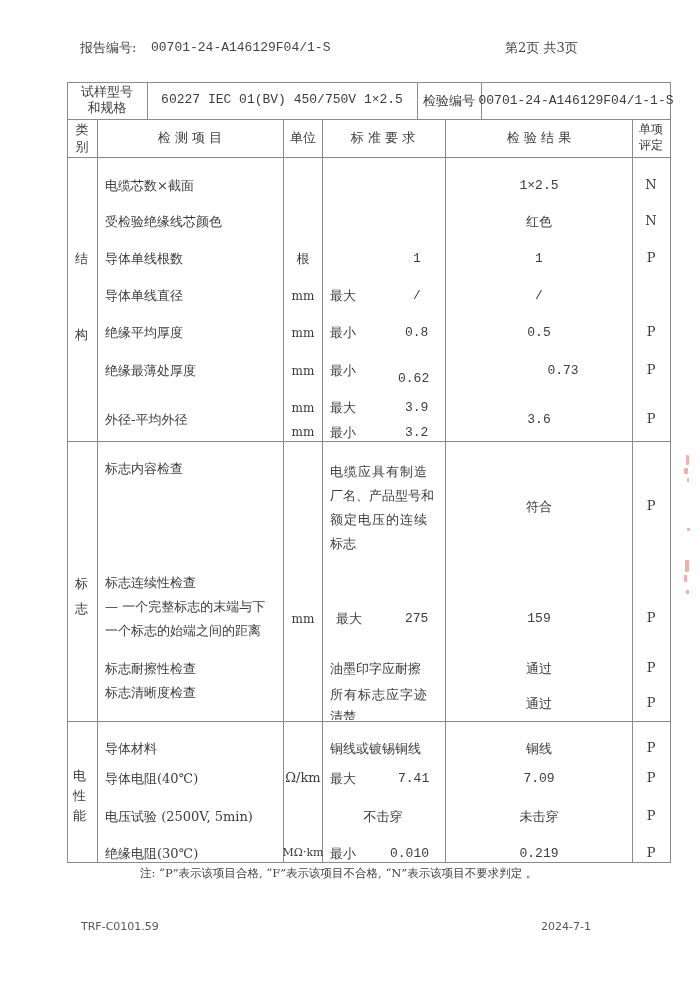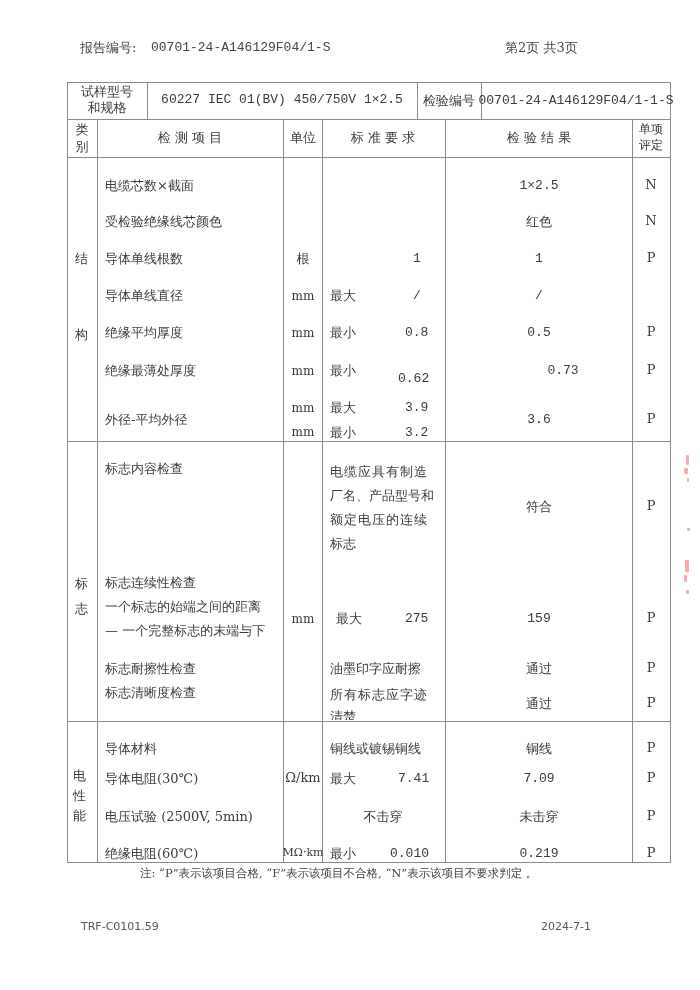--- a/index.html
+++ b/index.html
@@ -144,22 +144,22 @@
     <div style="letter-spacing:1px;">额定电压的连续</div>
     <div>标志</div>
   </div>
   <div class="abs cell-text center" style="left:539px; top:498px;">符合</div>
   <div class="abs cell-text center" style="left:651px; top:498px;">P</div>
 </div>
 
 <div>
   <div class="abs cell-text" style="left:105px; top:571px; line-height:24px;">
     <div>标志连续性检查</div>
+    <div>— 一个完整标志的末端与下</div>
     <div>一个标志的始端之间的距离</div>
-    <div>— 一个完整标志的末端与下</div>
   </div>
   <div class="abs small center" style="left:303px; top:612px;">mm</div>
   <div class="abs cell-text" style="left:336px; top:610px;">最大</div>
   <div class="abs cell-text mono" style="left:405px; top:611px;">275</div>
   <div class="abs cell-text mono center" style="left:539px; top:611px;">159</div>
   <div class="abs cell-text center" style="left:651px; top:610px;">P</div>
 </div>
 
 <div>
   <div class="abs cell-text" style="left:105px; top:660px;">标志耐擦性检查</div>
@@ -186,37 +186,37 @@
 
 <div>
   <div class="abs cell-text" style="left:105px; top:740px;">导体材料</div>
   <div class="abs cell-text" style="left:330px; top:740px;">铜线或镀锡铜线</div>
   <div class="abs cell-text center" style="left:539px; top:740px;text-align:right;">铜线</div>
   <div class="abs cell-text center" style="left:651px; top:740px;">P</div>
 </div>
 
 <div>
 
-  <div class="abs cell-text" style="left:105px; top:770px;">导体电阻(30℃)</div>
+  <div class="abs cell-text" style="left:105px; top:770px;">导体电阻(40℃)</div>
   <div class="abs cell-text center" style="left:303px; top:770px;">Ω/km</div>
   <div class="abs cell-text" style="left:330px; top:770px;">最大</div>
   <div class="abs cell-text mono" style="left:398px; top:771px;">7.41</div>
   <div class="abs cell-text mono center" style="left:539px; top:771px;">7.09</div>
   <div class="abs cell-text center" style="left:651px; top:770px;">P</div>
 </div>
 
 <div>
   <div class="abs cell-text" style="left:105px; top:808px;">电压试验 (2500V, 5min)</div>
   <div class="abs cell-text center" style="left:383px; top:808px;">不击穿</div>
   <div class="abs cell-text center" style="left:539px; top:808px;">未击穿</div>
   <div class="abs cell-text center" style="left:651px; top:808px;">P</div>
 </div>
 
 <div>
-  <div class="abs cell-text" style="left:105px; top:845px;">绝缘电阻(60℃)</div>
+  <div class="abs cell-text" style="left:105px; top:845px;">绝缘电阻(30℃)</div>
   <div class="abs small center" style="left:303px; top:846px; font-size:11px;">MΩ·km</div>
   <div class="abs cell-text" style="left:330px; top:845px;">最小</div>
   <div class="abs cell-text mono" style="left:390px; top:846px;">0.010</div>
   <div class="abs cell-text mono center" style="left:539px; top:846px;">0.219</div>
   <div class="abs cell-text center" style="left:651px; top:845px;">P</div>
 </div>
 
 <div class="abs" style="left:140px; top:866px; font-size:11.5px; color:#444;">注: “P”表示该项目合格, “F”表示该项目不合格, “N”表示该项目不要求判定 。</div>
 
 <div class="abs footer" style="left:81px; top:920px;">TRF-C0101.59</div>

